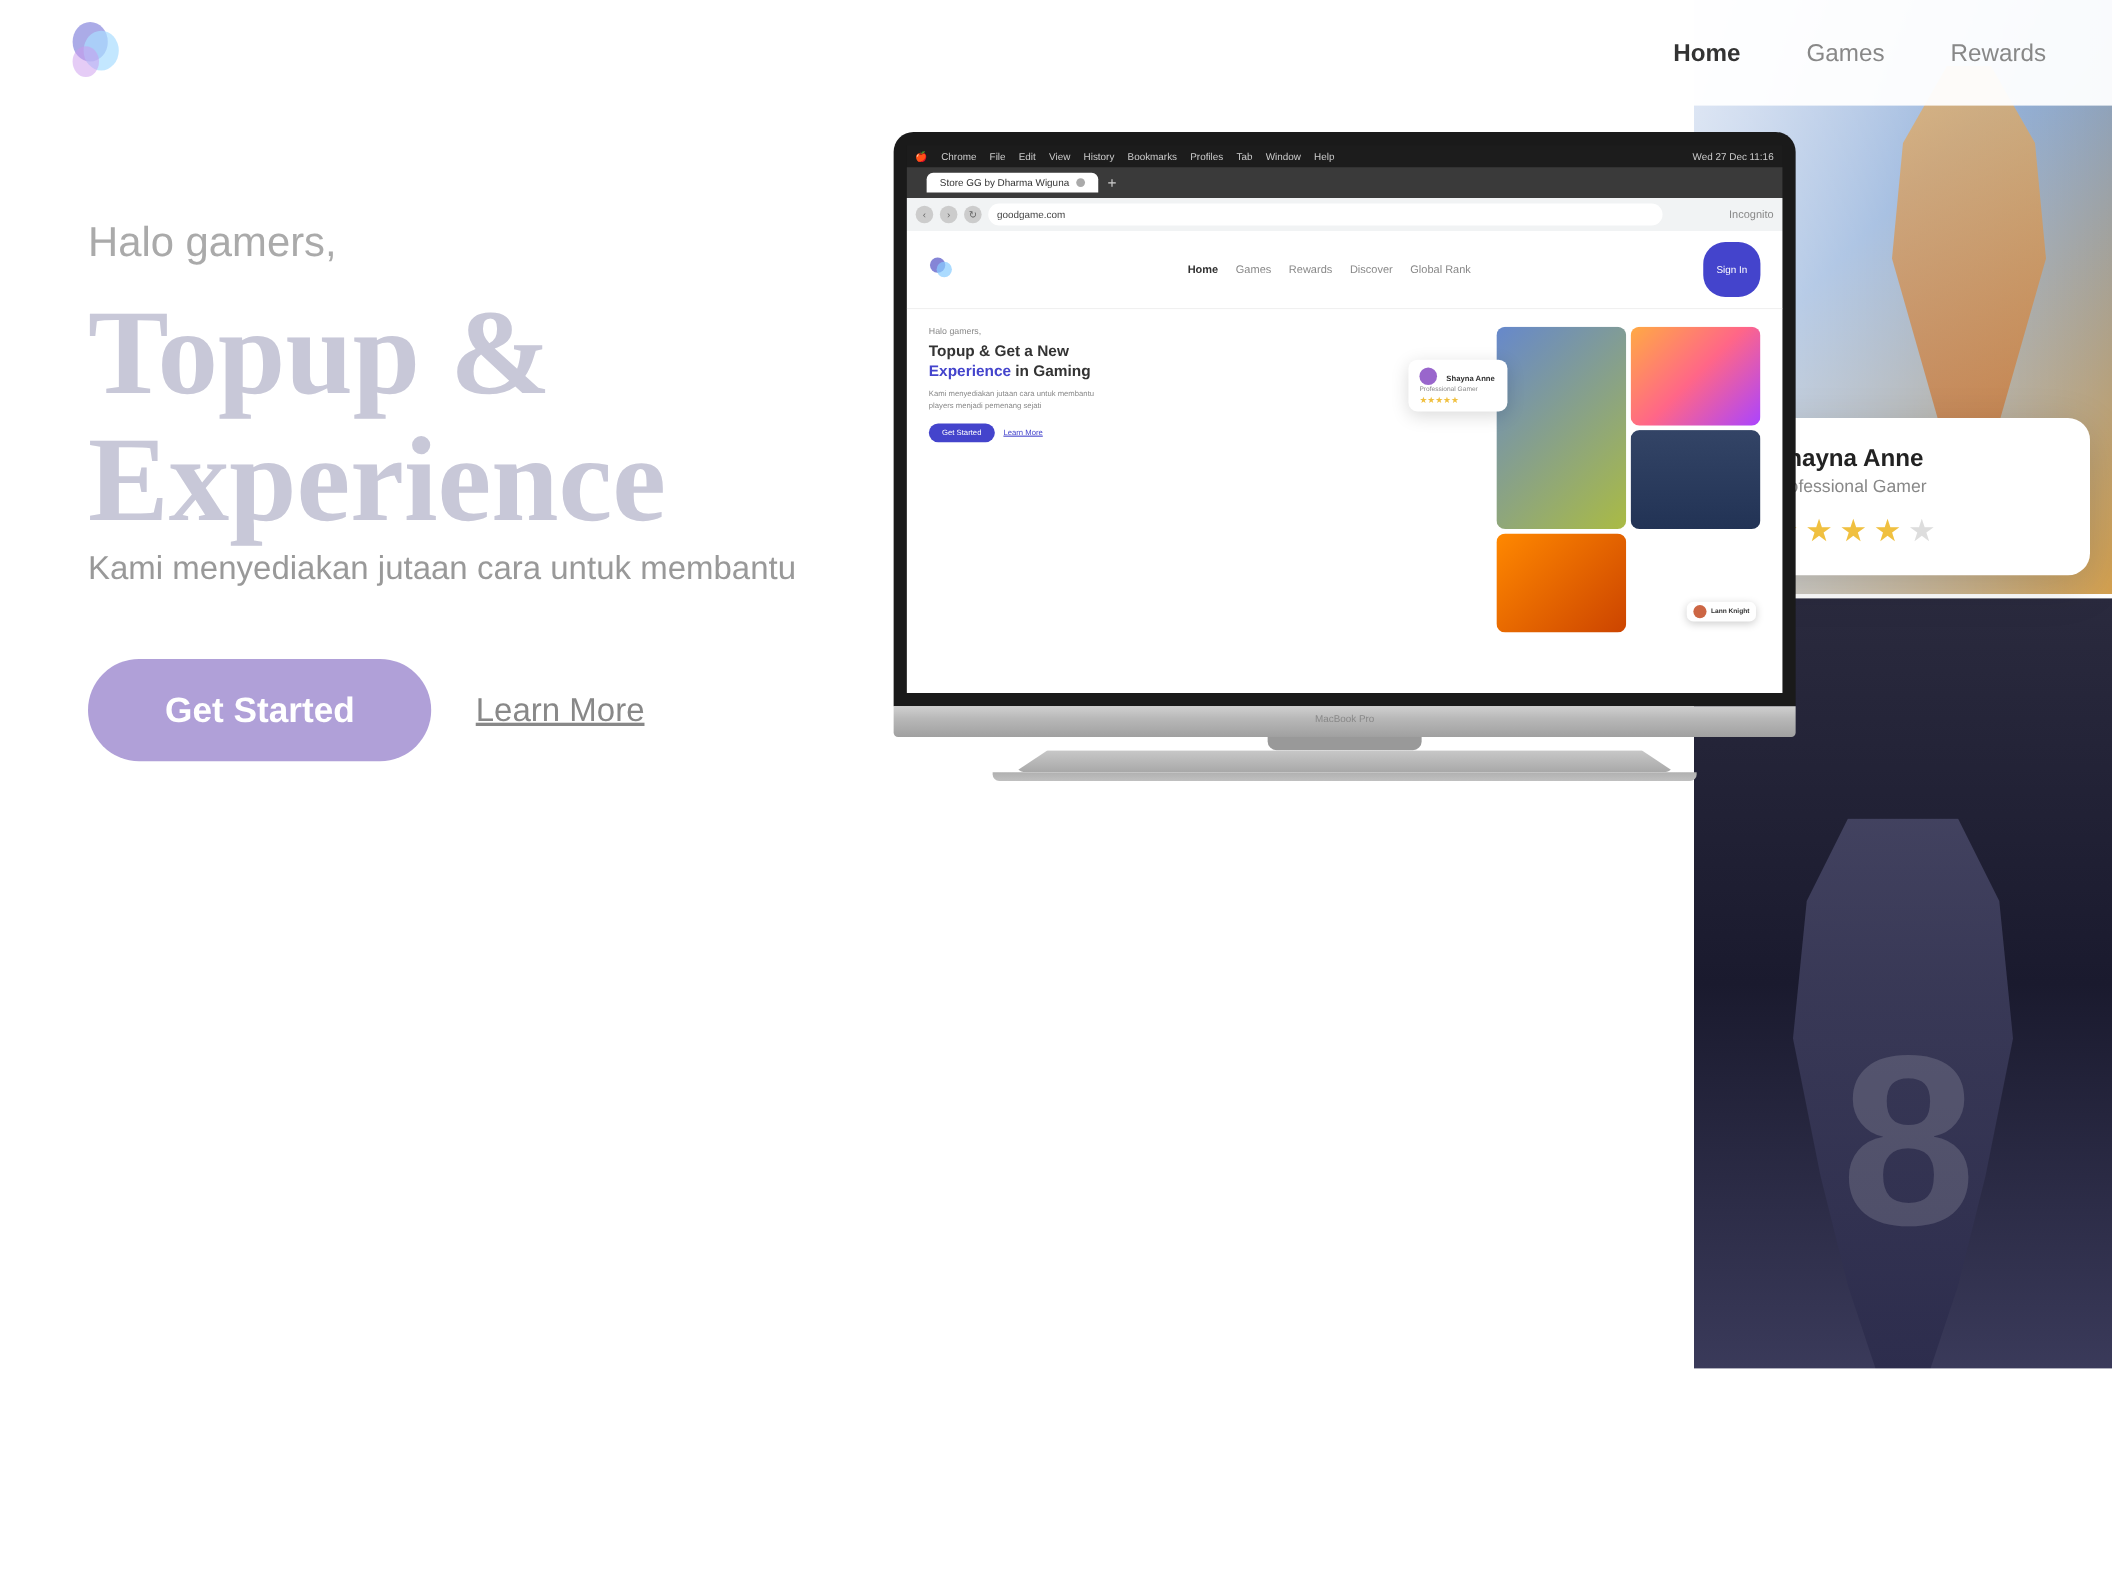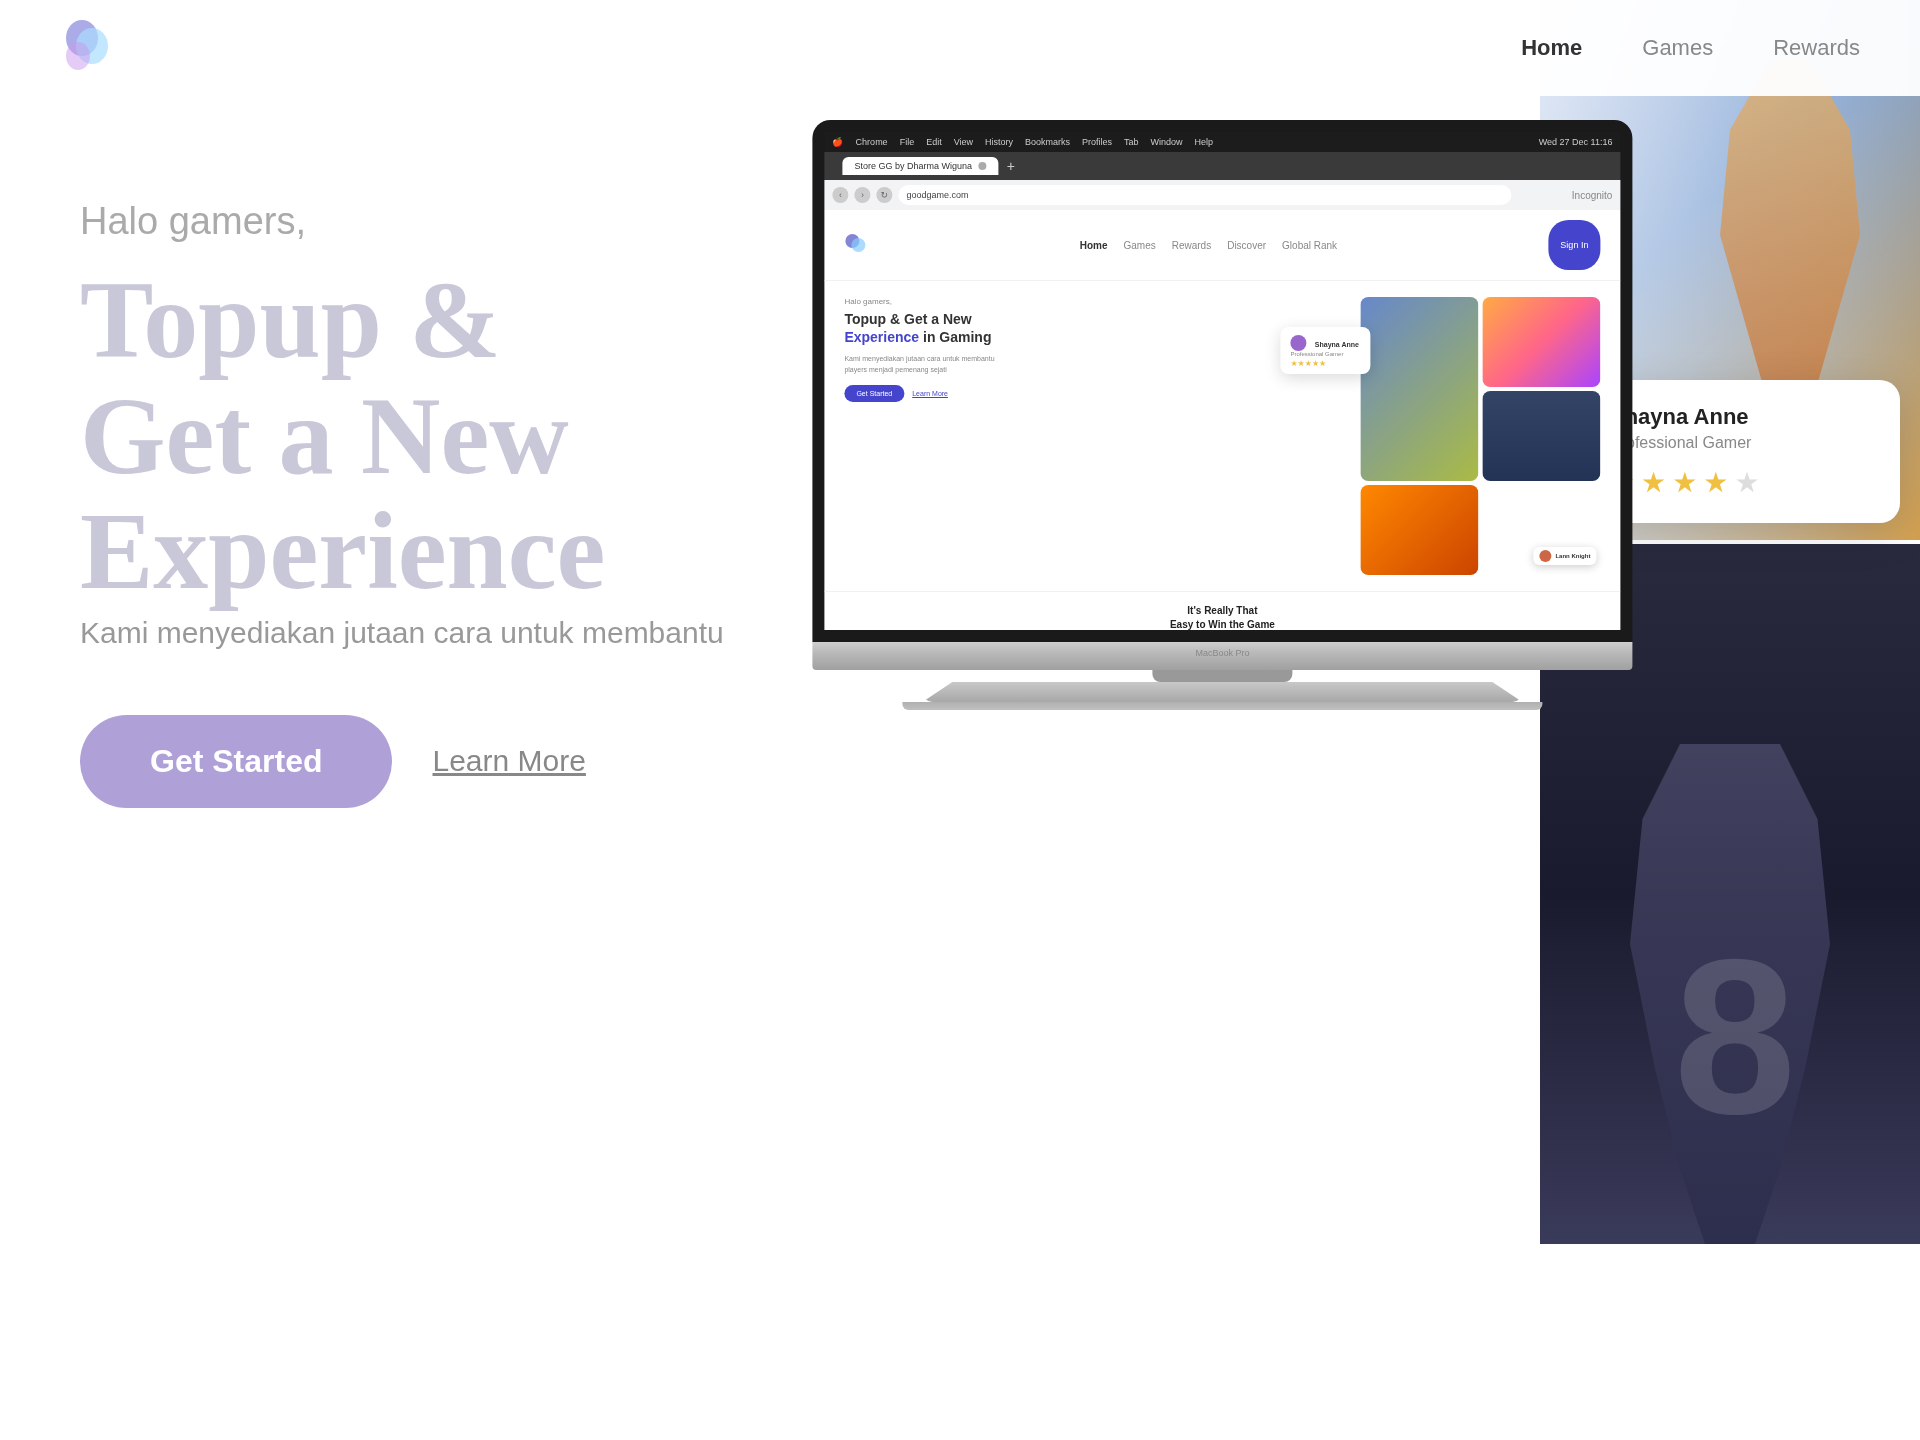--- a/index.html
+++ b/index.html
@@ -560,21 +560,20 @@
     <div class="bg-img-bottom">
       <div class="football-player"></div>
       <div class="jersey-number">8</div>
     </div>
   </div>
 
   <div class="hero-content">
     <p class="hero-subtitle">Halo gamers,</p>
     <h1 class="hero-title">
       <span>Topup &amp;</span>
-      <span>Get a New</span>
       <span>Experience</span>
     </h1>
     <p class="hero-description">
       <span>Kami menyediakan jutaan cara untuk membantu</span>
     </p>
     <div class="hero-buttons">
       <button class="btn-get-started">Get Started</button>
       <button class="btn-learn-more">Learn More</button>
     </div>
   </div>
@@ -673,26 +672,20 @@
               <div class="mini-game-img-inner racing"></div>
             </div>
 
             <div class="mini-lann-badge">
               <div class="lann-avatar"></div>
               <span>Lann Knight</span>
             </div>
           </div>
         </div>
 
-        <div class="mini-bottom-text">
-          <p>
-            <span>It's Really That</span><br>
-            <span>Easy to Win the Game</span>
-          </p>
-        </div>
 
       </div>
     </div>
 
     <div class="laptop-base">
       <div style="text-align:center; font-size:9px; color:#888; padding-top:6px;">MacBook Pro</div>
     </div>
     <div class="laptop-notch"></div>
     <div class="laptop-stand"></div>
     <div class="laptop-bottom-edge"></div>

